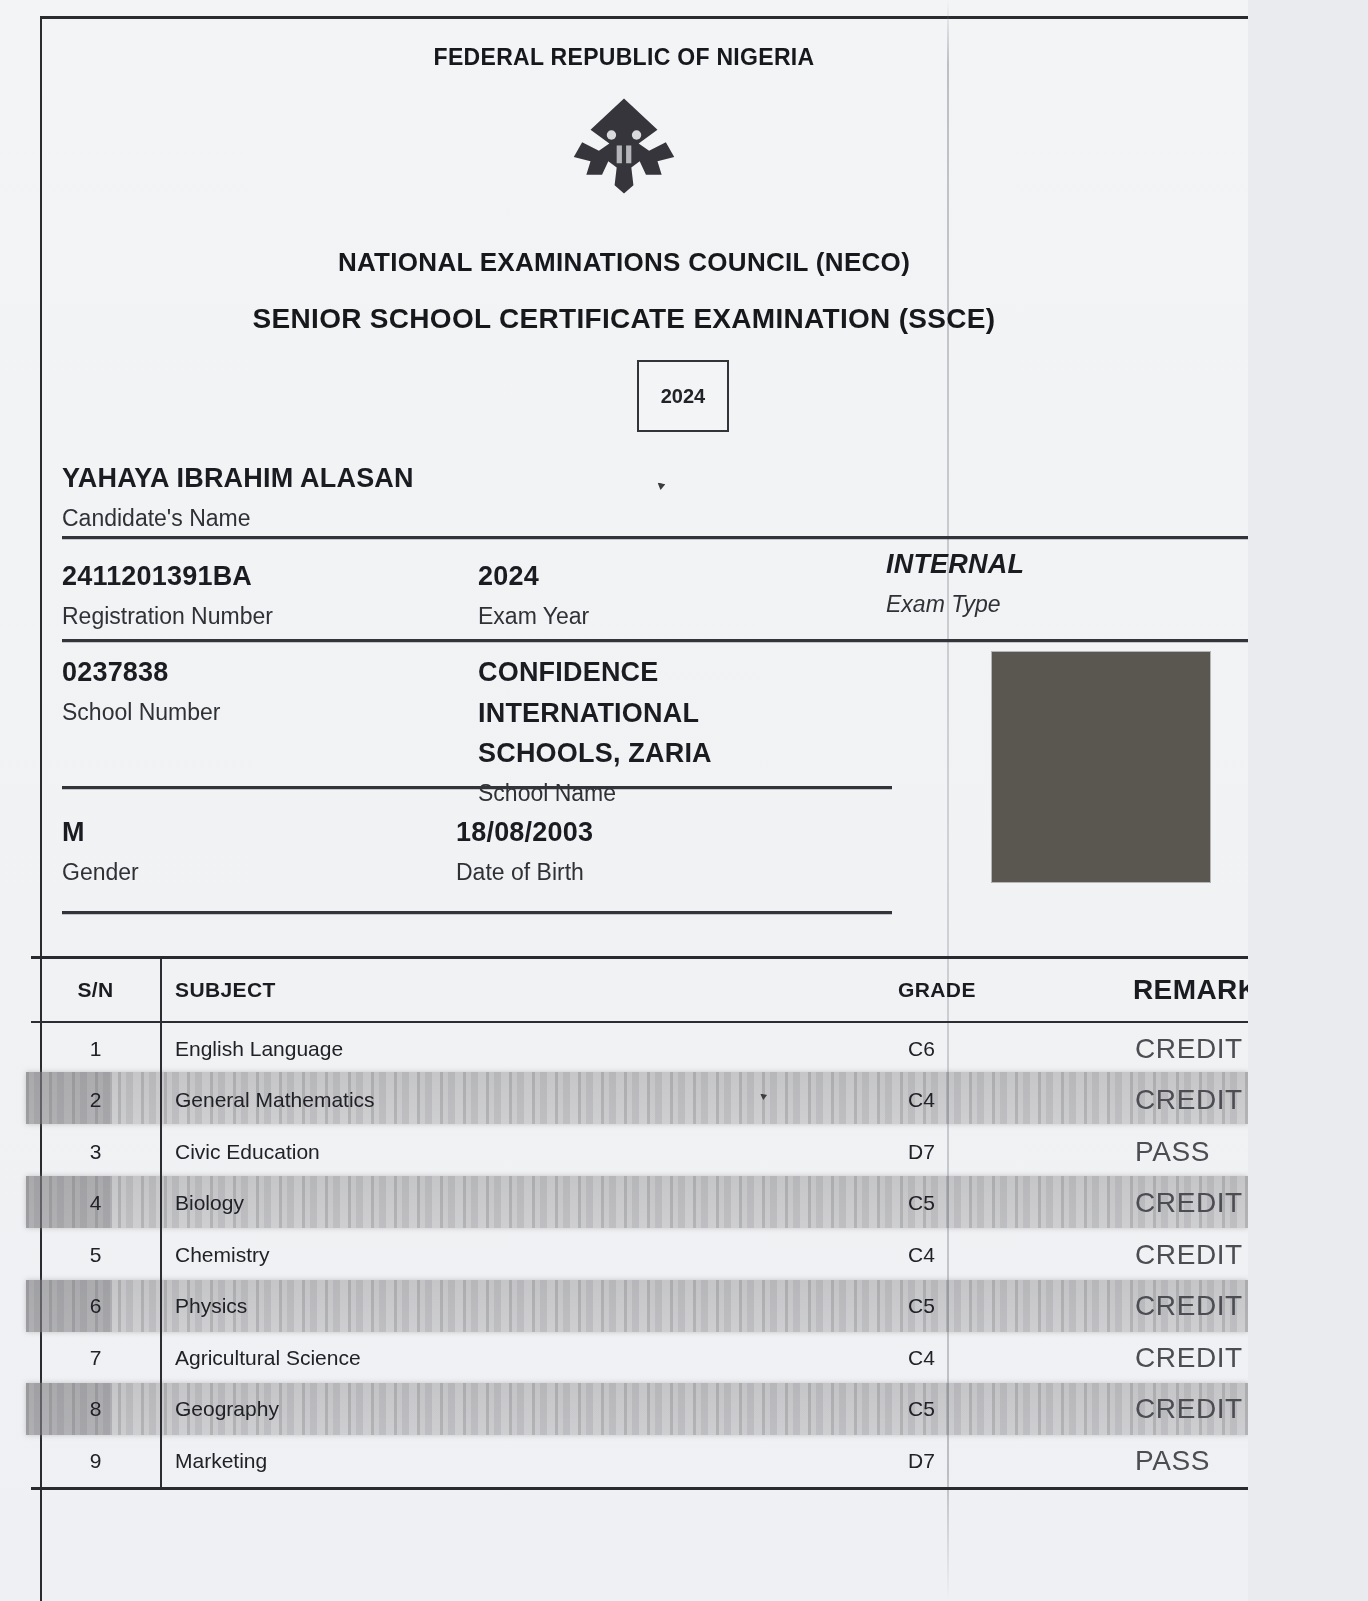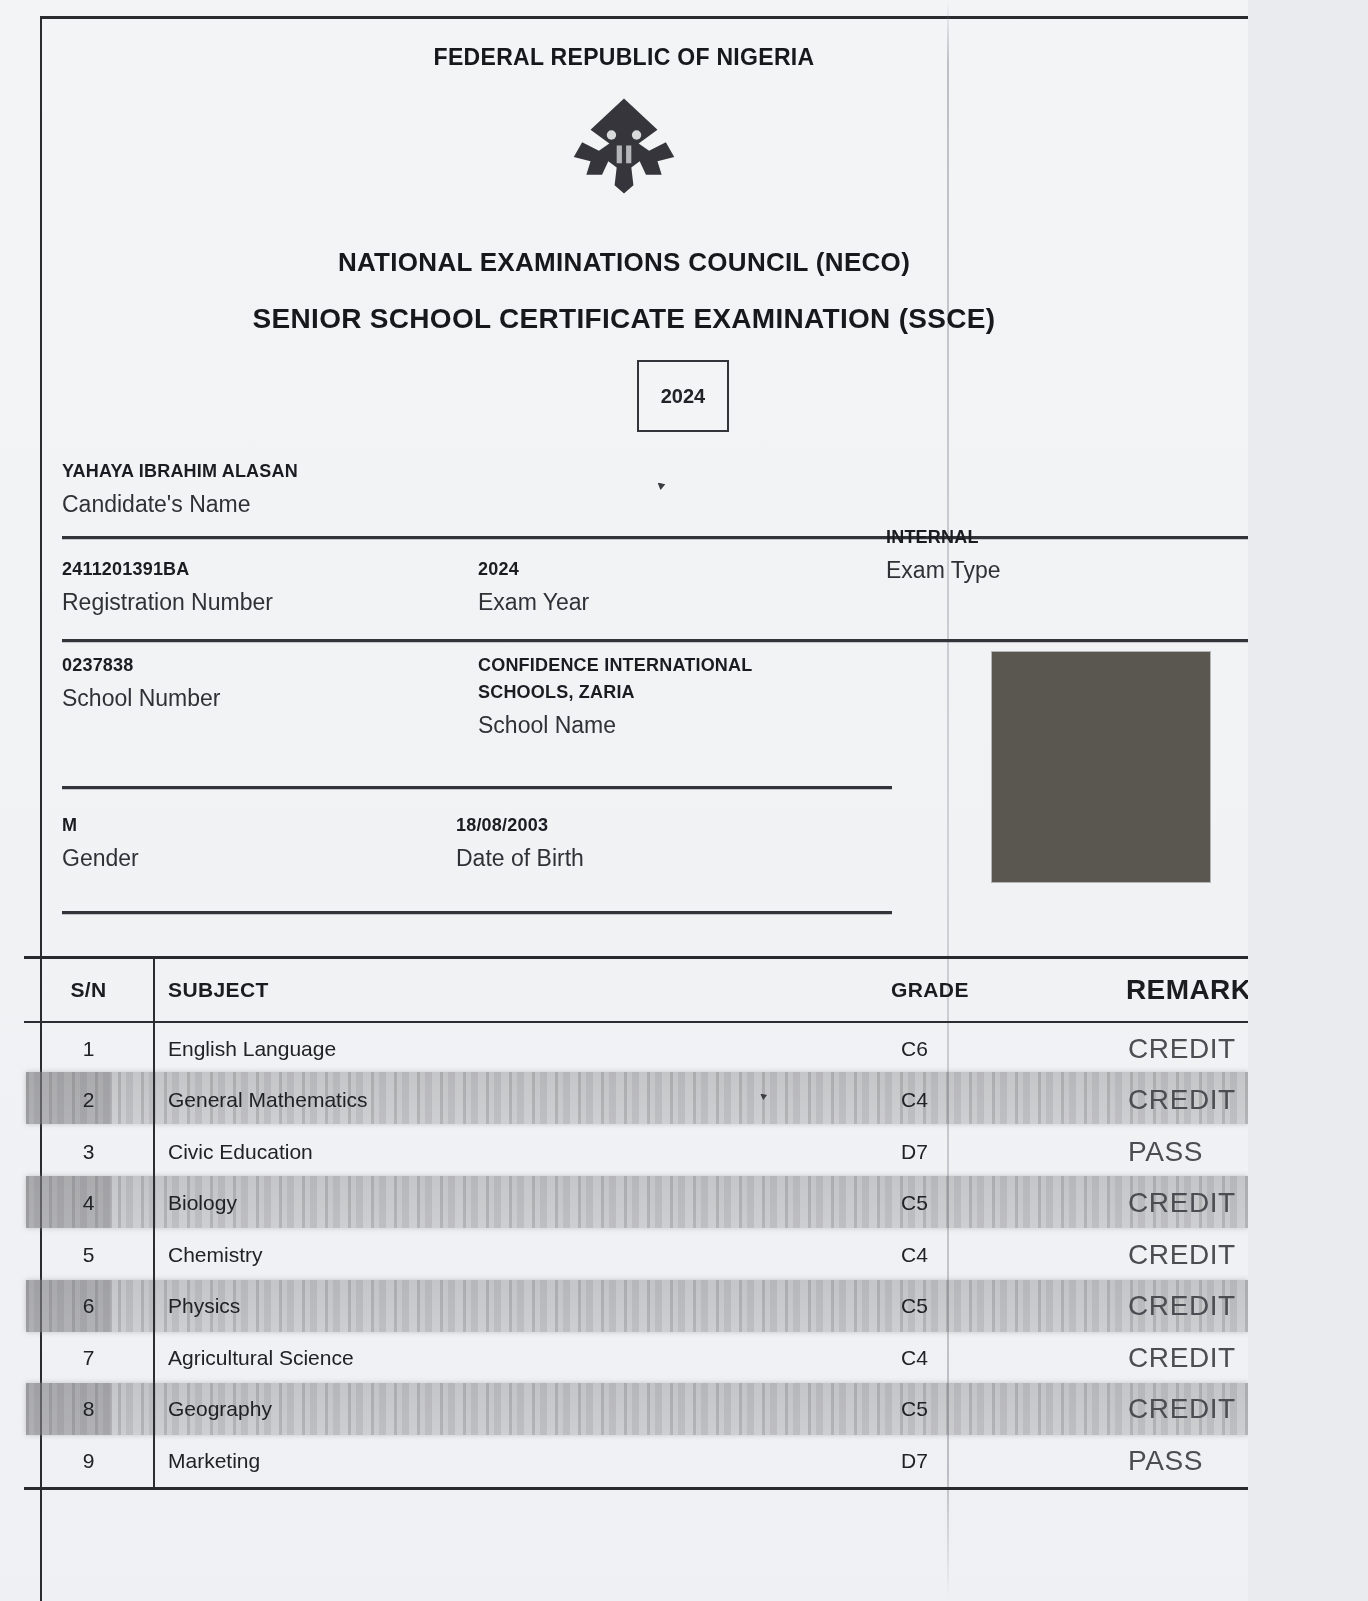--- a/index.html
+++ b/index.html
@@ -30,26 +30,26 @@
   .t-council{top:247px;font-size:26px;}
   .t-exam{top:303px;font-size:28px;}
   .emblem{position:absolute;top:96px;left:50%;transform:translateX(-50%);width:136px;height:100px;}
   .yearbox{
     position:absolute;top:360px;left:637px;width:88px;height:68px;
     border:2px solid #33343a;display:flex;align-items:center;justify-content:center;
     font-size:20px;font-weight:600;color:#222328;background:rgba(255,255,255,.12);
   }
   
   .fg{position:absolute;}
-  .fg .v{font-size:18px;font-weight:700;color:#1b1c21;letter-spacing:.2px;line-height:1.5;}
+  .fg .v{font-size:27px;font-weight:700;color:#1b1c21;letter-spacing:.2px;line-height:1.5;}
   .fg .l{font-size:23px;font-weight:400;color:#303136;margin-top:6px;line-height:1.2;}
   .fg-name{left:62px;top:458px;}
   .fg-reg{left:62px;top:556px;}
   .fg-examyear{left:478px;top:556px;}
-  .fg-examtype{left:886px;top:524px;}
+  .fg-examtype{left:886px;top:544px;font-style:italic;}
   .fg-schoolnum{left:62px;top:652px;}
   .fg-schoolname{left:478px;top:652px;width:336px;}
   .fg-gender{left:62px;top:812px;}
   .fg-dob{left:456px;top:812px;}
   .rule{position:absolute;height:3px;background:#33343a;box-shadow:0 1px 0 rgba(60,60,70,.25);}
   .rule1{left:62px;top:536px;width:1264px;}
   .rule2{left:62px;top:639px;width:1264px;}
   .rule3{left:62px;top:786px;width:830px;}
   .rule4{left:62px;top:911px;width:830px;}
   
@@ -59,21 +59,21 @@
     background:
       repeating-linear-gradient(90deg,rgba(15,15,15,.12) 0 2px,rgba(255,255,255,.05) 2px 4px,rgba(0,0,0,.07) 4px 7px),
       radial-gradient(ellipse 62px 82px at 50% 38%,#3f3b36 0%,#443f3a 68%,rgba(68,63,58,0) 70%),
       radial-gradient(ellipse 34px 52px at 50% 72%,#3b3833 0%,#3b3833 78%,rgba(59,56,51,0) 80%),
       radial-gradient(ellipse 150% 58% at 50% 118%,#a9a8a5 0%,#9e9d9a 52%,rgba(158,157,154,0) 54%),
       linear-gradient(180deg,#58554f 0%,#5d5a54 55%,#676younger 0,#6b6862 78%,#7b7872 100%);
     background-color:#5a5751;
   }
   
   .rtable{
-    position:absolute;left:24px;top:956px;width:1302px;
+    position:absolute;left:31px;top:956px;width:1302px;
     border-top:3px solid #292a2e;border-bottom:3px solid #292a2e;
   }
   .rtable::before{ 
     content:"";position:absolute;left:129px;top:0;bottom:0;width:2px;background:#2c2d31;
   }
   .trow{display:grid;grid-template-columns:129px 723px 235px 215px;align-items:center;height:51.5px;}
   .thead{height:62px;border-bottom:2px solid #2c2d31;font-weight:700;}
   .thead .cell{font-size:21px;letter-spacing:.4px;color:#1b1c20;}
   .cell{font-size:21px;color:#212227;}
   .c-sn{text-align:center;}

